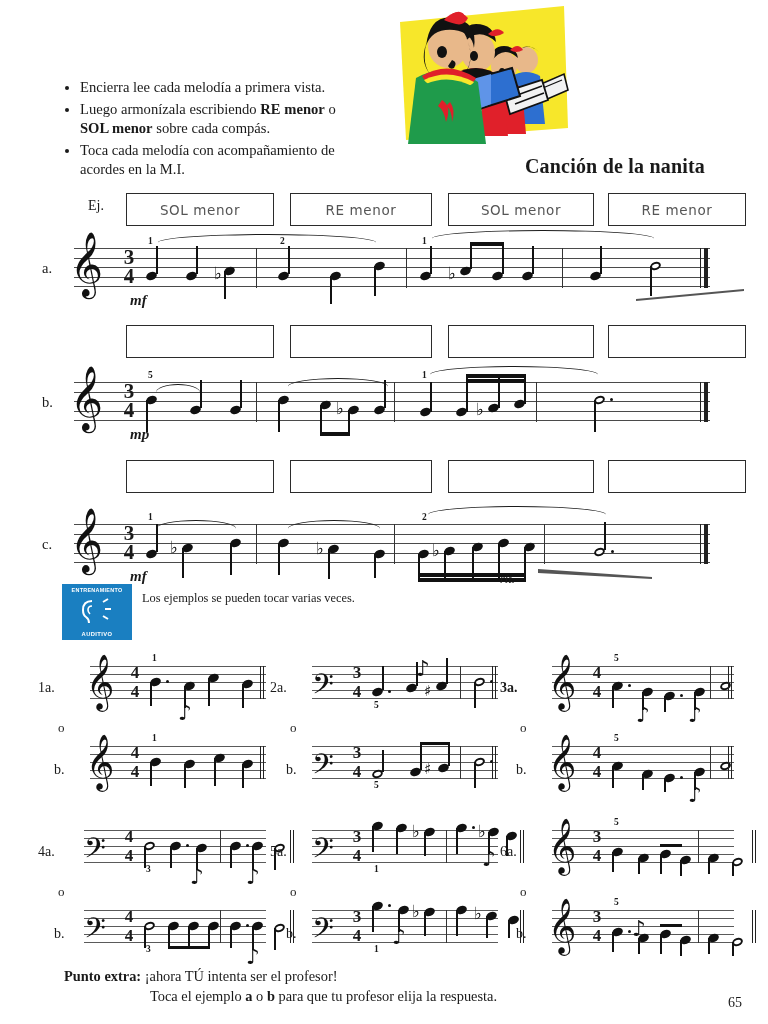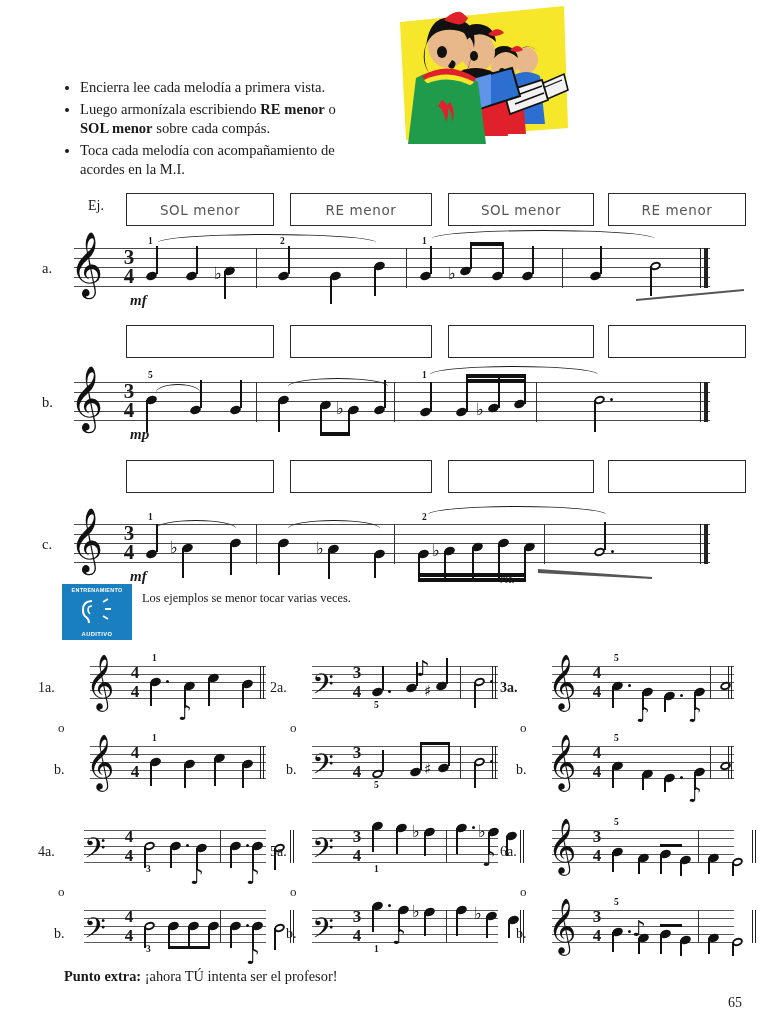--- a/index.html
+++ b/index.html
@@ -171,20 +171,21 @@
       <path d="M60 56 q6 2 2 8 q-4 2 -6 -2z" fill="#111"></path>
       <path d="M24 74 q32 -18 62 4 l8 62 -78 0z" fill="#1f9b4b"></path>
       <path d="M30 72 q26 -16 54 2 q-4 10 -26 10 q-22 0 -28 -12z" fill="#e0202a"></path>
       <path d="M32 76 q24 -12 50 2 q-4 6 -24 6 q-20 0 -26 -8z" fill="#f7e72a"></path>
       <path d="M34 80 q22 -10 46 2 q-4 4 -22 4 q-18 0 -24 -6z" fill="#1f9b4b"></path>
       <path d="M50 96 q10 6 4 22 q-2 -12 -8 -16z" fill="#e0202a"></path>
       <path d="M58 98 q6 8 2 20 q0 -12 -6 -16z" fill="#e0202a"></path>
     </svg>
   </div>
 
+  <div class="song-title">Canción de la nanita</div>
 
   <div class="ej">Ej.</div>
   <div class="chordrow" style="left:60px;top:193px;width:650px;">
     <div class="cbox" style="left:66px;width:146px;">
         <span>SOL menor</span>
       </div>
     <div class="cbox" style="left:230px;width:140px;">
         <span>RE menor</span>
       </div>
     <div class="cbox" style="left:388px;width:144px;">
@@ -432,21 +433,21 @@
         <path d="M30 4 q-9 0 -9 9 q0 5 3 7 q3 2 3 6" fill="none" stroke="#fff" stroke-width="2"></path>
         <path d="M30 9 q-4 0 -4 4 q0 2 2 4" fill="none" stroke="#fff" stroke-width="1.6"></path>
         <line x1="41" y1="5" x2="46" y2="2" stroke="#fff" stroke-width="2"></line>
         <line x1="43" y1="12" x2="49" y2="12" stroke="#fff" stroke-width="2"></line>
         <line x1="41" y1="19" x2="46" y2="22" stroke="#fff" stroke-width="2"></line>
       </svg>
     </div>
     <div class="b">AUDITIVO</div>
   </div>
   <div class="eartext">
-    <div class="l3">Los ejemplos se menor tocar varias veces.</div>
+    <div class="l3">Los ejemplos se pueden tocar varias veces.</div>
   </div>
 
   <div class="exgrid">
 
     <div class="excell" style="left:0;top:0;width:236px;height:140px;">
       <div class="exlabel" style="left:0;top:22px;">1a.</div>
       <div class="exor" style="left:20px;top:62px;">o</div>
       <div class="exlabel" style="left:16px;top:104px;">b.</div>
 
       <div class="ministaff" style="left:52px;top:8px;width:176px;">
@@ -853,16 +854,19 @@
           </div>
       </div>
     </div>
 
   </div>
 
   <div class="footer">
     <div class="f1">
       <b>Punto extra:</b><span> ¡ahora TÚ intenta ser el profesor!</span>
     </div>
+    <div class="f2">
+      <span>Toca el ejemplo </span><b>a</b><span> o </span><b>b</b><span> para que tu profesor elija la respuesta.</span>
+    </div>
   </div>
   <div class="pageno">65</div>
 
 </div>
 
 </body></html>

